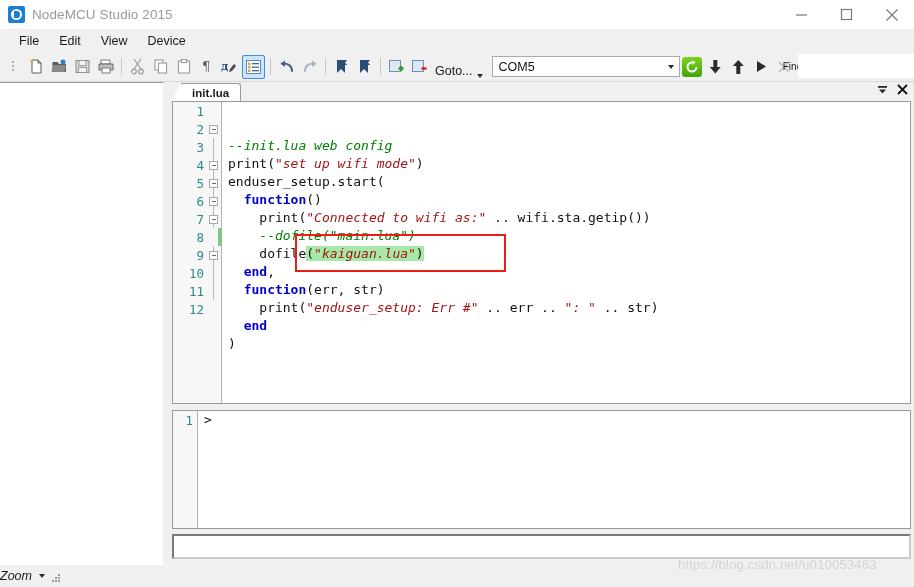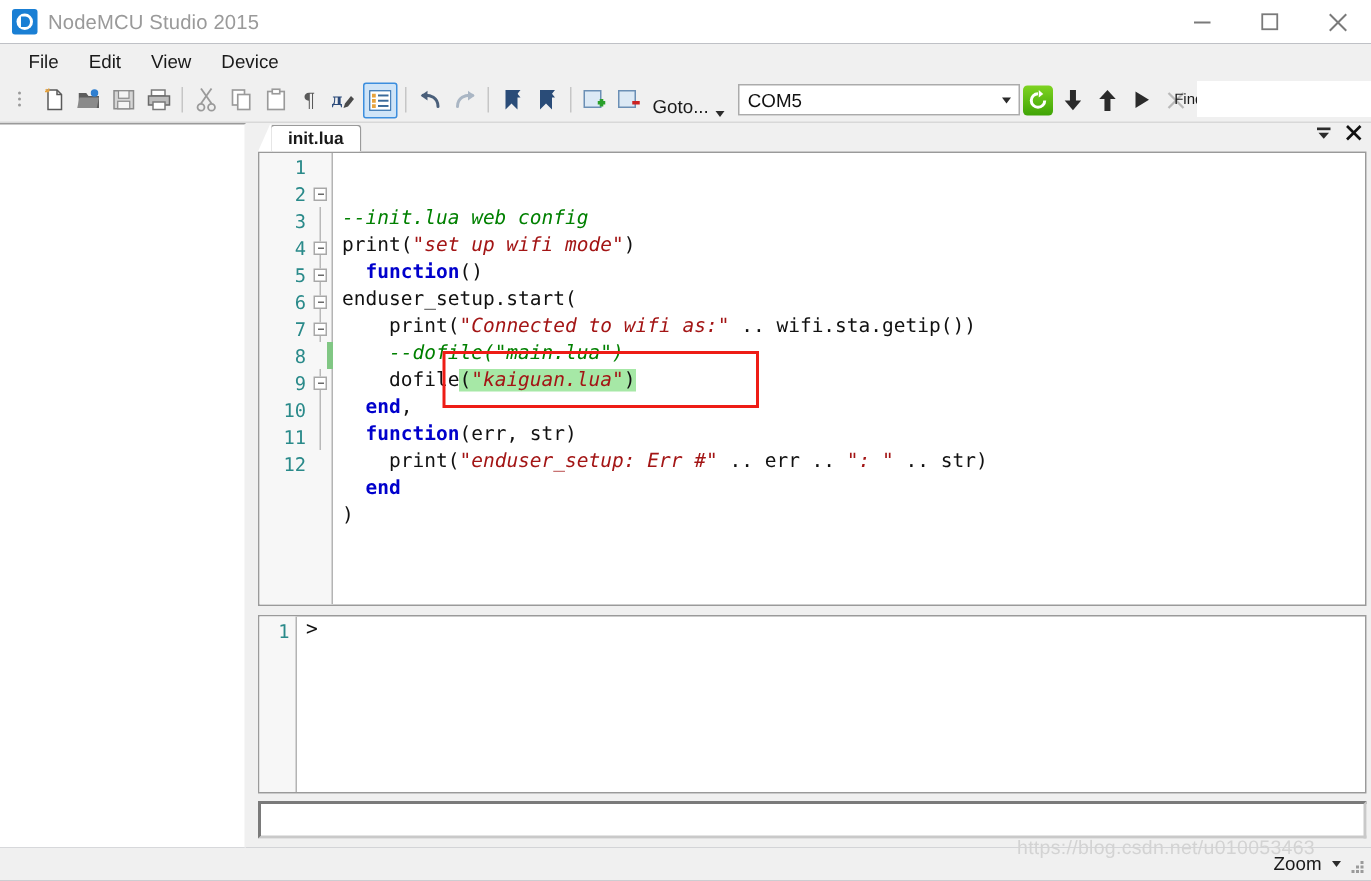--- a/index.html
+++ b/index.html
@@ -6,21 +6,21 @@
     margin: 0; padding: 0;
     width: 914px; height: 587px;
     overflow: hidden;
     background: #ffffff;
     font-family: "Liberation Sans", sans-serif;
     -webkit-font-smoothing: none;
   }
   #app {
     position: relative;
     width: 914px; height: 587px;
-    background: #0f172a;
+    background: #0c4a6e;
     display: flex; flex-direction: column;
   }
 
   
   .titlebar {
     height: 29px; flex: 0 0 29px;
     background: #ffffff;
     display: flex; align-items: center;
     position: relative;
   }
@@ -276,23 +276,24 @@
     background: #ffffff;
     border: 2px solid #7a7a7a;
     border-right-color: #c9c9c9; border-bottom-color: #c9c9c9;
     box-sizing: border-box;
   }
 
   
   .statusbar {
     height: 22px; flex: 0 0 22px;
     background: #f0f0f0;
-    display: flex; align-items: center; justify-content: flex-end;
+    display: flex; align-items: center; justify-content: flex-start;
     position: relative;
     padding-right: 4px;
+    font-style: italic;
   }
   .zoom-ctl {
     display: flex; align-items: center; gap: 7px;
     font-size: 12.5px; color: #1a1a1a;
     margin-right: 6px;
   }
   .grip {
     width: 10px; height: 10px; position: relative; margin-bottom: -3px;
   }
   .grip i {
@@ -570,22 +571,22 @@
             <div class="gutter-row">7<span class="foldline"></span><span class="fold"></span></div>
             <div class="gutter-row">8<span class="changebar"></span></div>
             <div class="gutter-row">9<span class="foldline"></span><span class="fold"></span></div>
             <div class="gutter-row">10<span class="foldline"></span></div>
             <div class="gutter-row">11<span class="foldline"></span></div>
             <div class="gutter-row">12</div>
           </div>
         <div class="codearea" id="codearea">
           <div class="code-line"><span class="k-com">--init.lua web config</span></div>
             <div class="code-line"><span>print(</span><span class="k-str">"set up wifi mode"</span><span>)</span></div>
+            <div class="code-line"><span>enduser_setup.start(</span></div>
             <div class="code-line"><span>  </span><span class="k-kw">function</span><span>()</span></div>
-            <div class="code-line"><span>enduser_setup.start(</span></div>
             <div class="code-line"><span>    print(</span><span class="k-str">"Connected to wifi as:"</span><span> .. wifi.sta.getip())</span></div>
             <div class="code-line"><span>    </span><span class="k-com">--dofile("main.lua")</span></div>
             <div class="code-line"><span>    dofile</span><span class="k-grn">(</span><span class="k-str k-grn">"kaiguan.lua"</span><span class="k-grn">)</span></div>
             <div class="code-line"><span>  </span><span class="k-kw">end</span><span>,</span></div>
             <div class="code-line"><span>  </span><span class="k-kw">function</span><span>(err, str)</span></div>
             <div class="code-line"><span>    print(</span><span class="k-str">"enduser_setup: Err #"</span><span> .. err .. </span><span class="k-str">": "</span><span> .. str)</span></div>
             <div class="code-line"><span>  </span><span class="k-kw">end</span></div>
             <div class="code-line"><span>)</span></div>
             <div class="redbox" style="border-color: rgb(238, 28, 22);"></div>
         </div>

